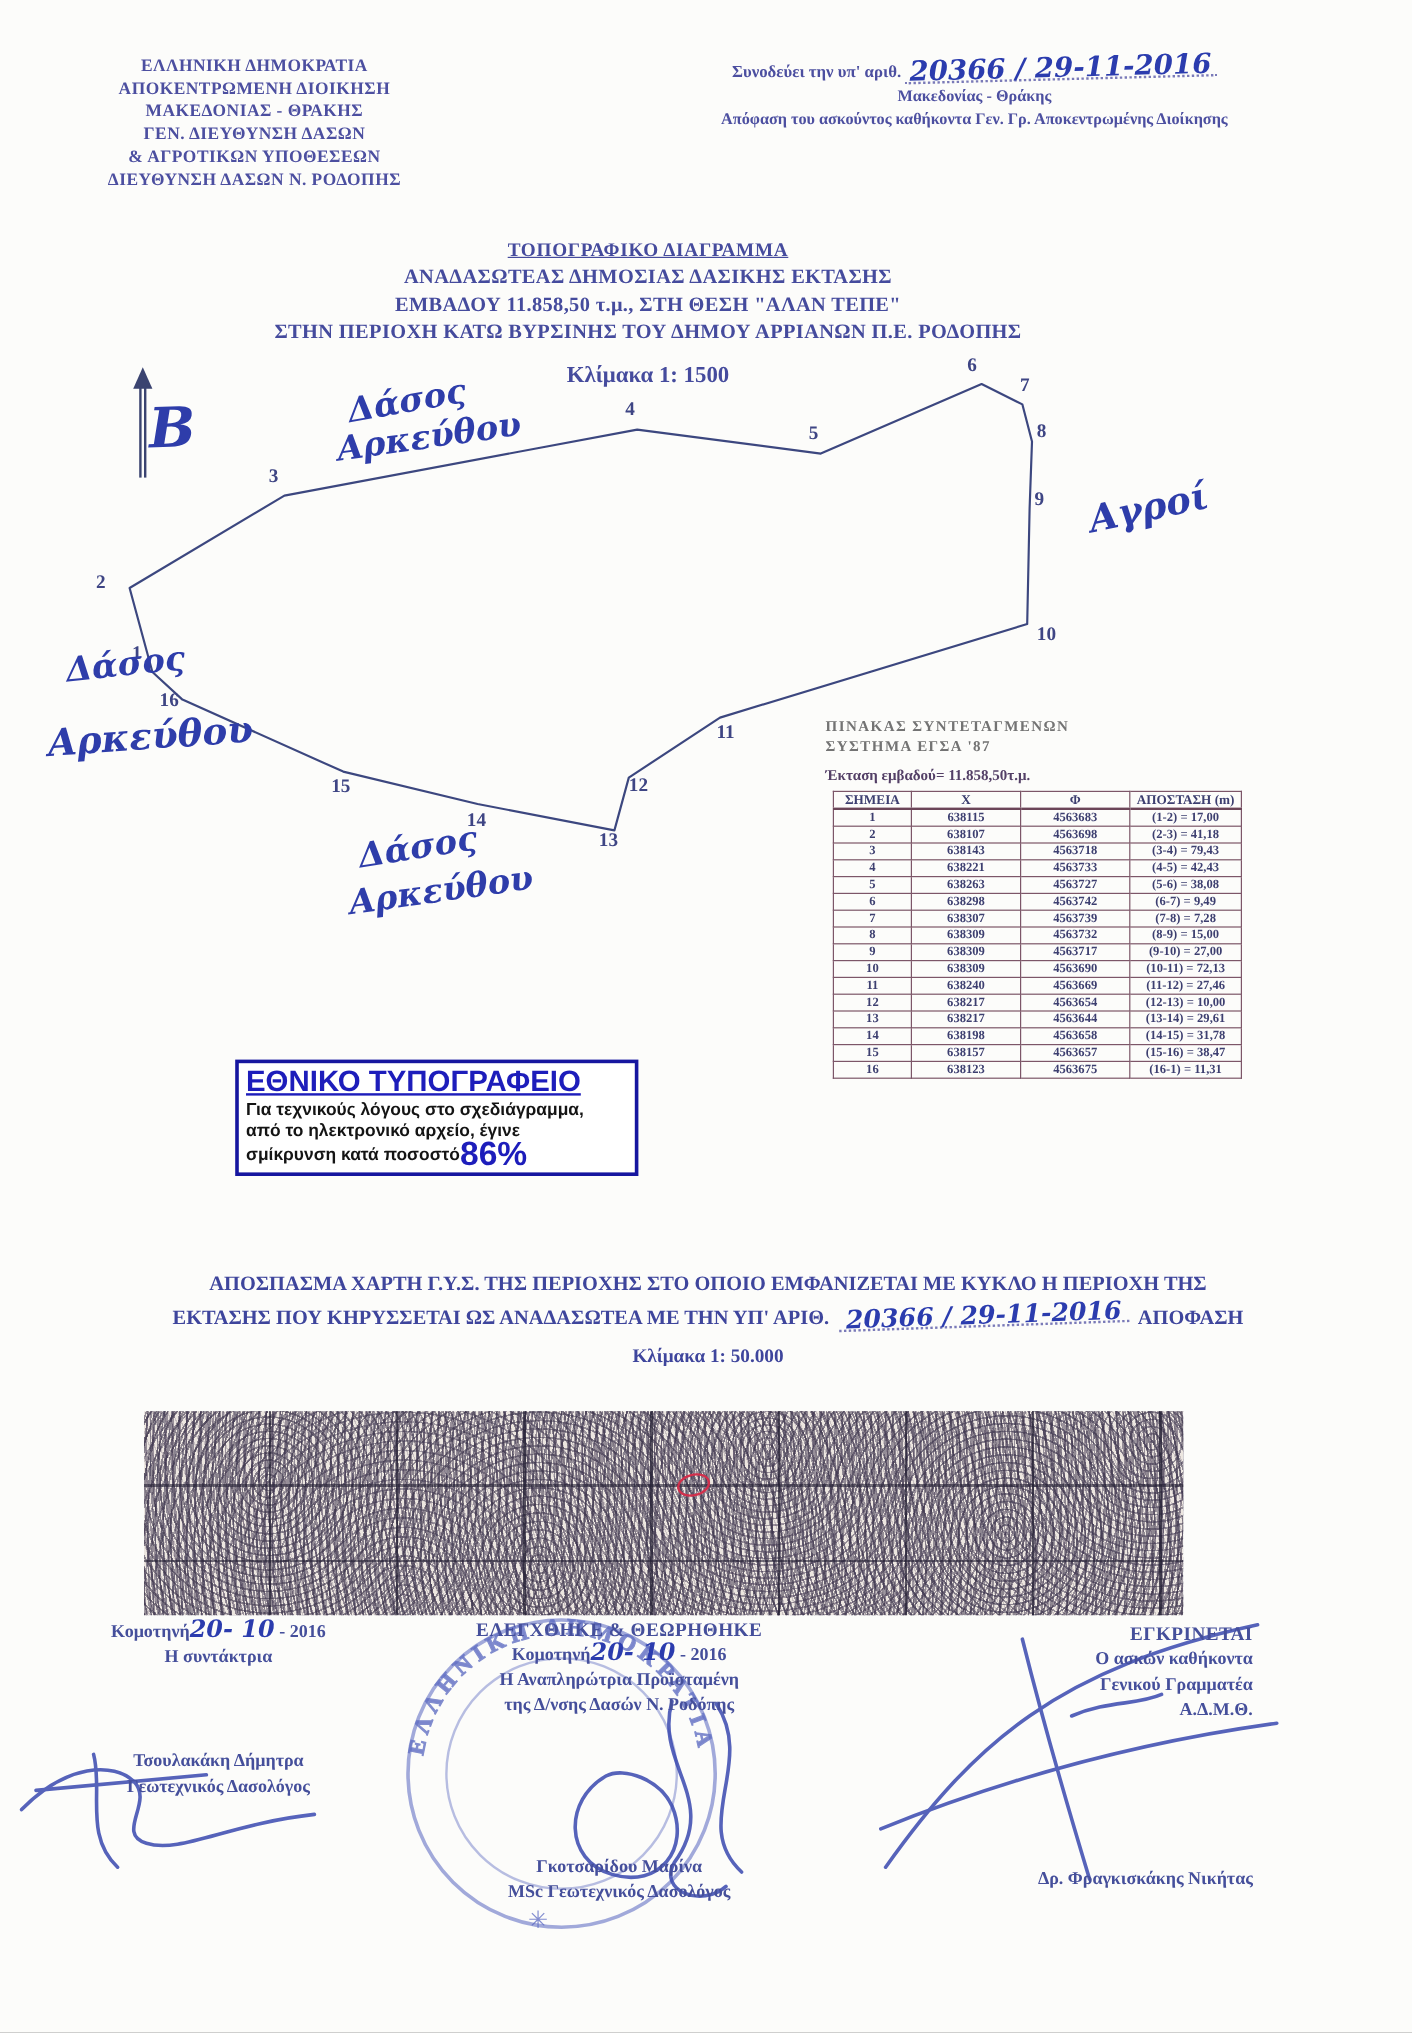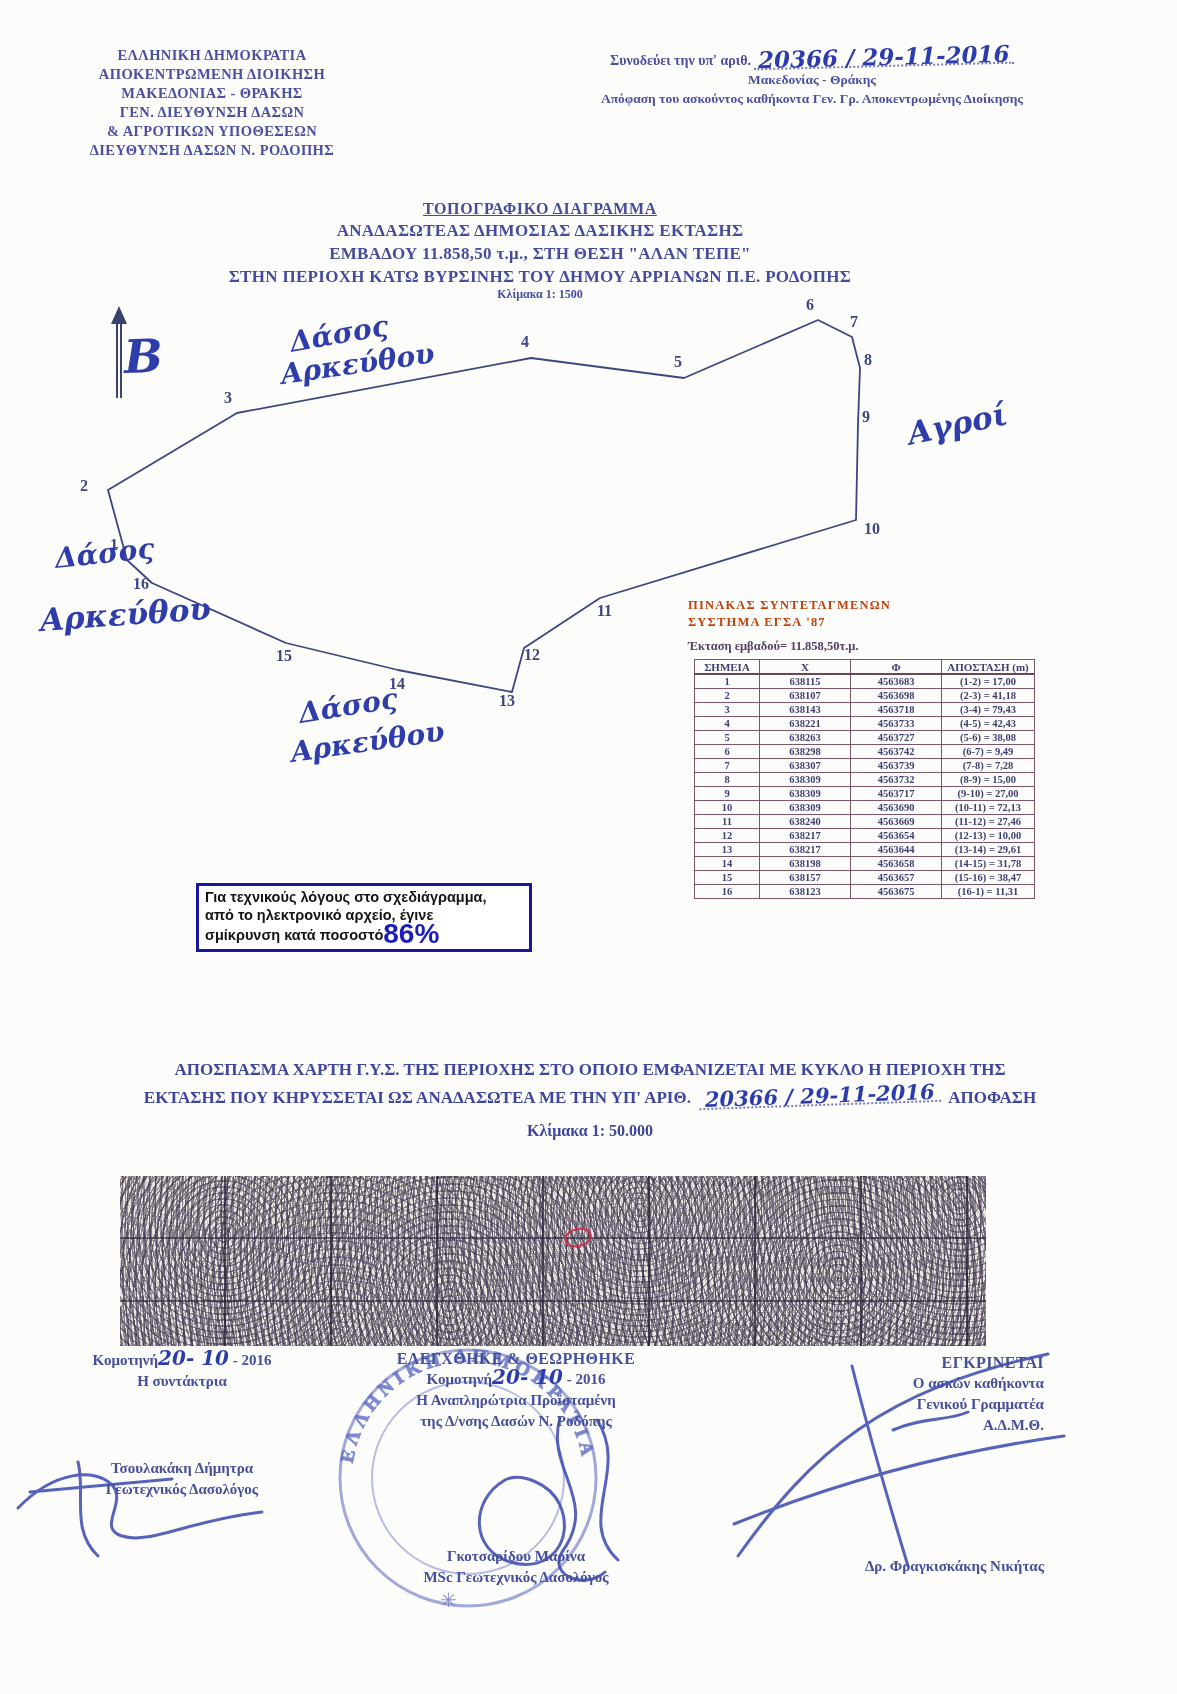--- a/index.html
+++ b/index.html
@@ -12,30 +12,30 @@
     font-weight:bold;font-size:13.5px;line-height:19px;color:#4c4fa0;}
   .ref-line1{font-size:14px;}
   .hand{font-style:italic;color:#2b3cae;font-family:"DejaVu Serif",serif;}
   .ref-number{display:inline-block;font-size:23px;line-height:14px;font-weight:bold;
     border-bottom:2px dotted #7a7ab8;transform:rotate(-1.5deg);padding:0 4px 1px;}
   
   .title-block{position:absolute;left:100px;top:200px;width:880px;text-align:center;
     color:#454b9d;font-weight:bold;}
   .t-main{font-size:16px;text-decoration:underline;letter-spacing:.6px;}
   .t-line{font-size:17px;margin-top:3px;letter-spacing:.3px;}
-  .t-scale{font-size:12px;margin-top:0;}
+  .t-scale{font-size:19px;margin-top:15px;}
   
   #overlay-svg{position:absolute;left:0;top:0;z-index:2;pointer-events:none;}
   #diagram-layer{position:absolute;left:0;top:0;width:1177px;height:1694px;z-index:4;pointer-events:none;}
   .vnum{position:absolute;font-size:16px;font-weight:bold;color:#3e4584;}
   .hand-label{position:absolute;font-style:italic;font-weight:bold;color:#2e3daa;
     font-family:"DejaVu Serif",serif;white-space:nowrap;transform-origin:left center;}
   
   .tbl-cap{position:absolute;left:688px;top:597px;font-size:12.5px;font-weight:bold;
-    letter-spacing:1.2px;color:#c2410c;line-height:17px;}
+    letter-spacing:1.2px;color:#737373;line-height:17px;}
   .area-note{position:absolute;left:688px;top:639px;font-size:12.5px;font-weight:bold;color:#533f66;}
   #coords-table{position:absolute;left:694px;top:659px;border-collapse:collapse;
     font-size:10.5px;font-weight:bold;color:#3d3f70;z-index:3;}
   #coords-table th,#coords-table td{border:1px solid #7c5668;padding:0 3px;height:13px;
     text-align:center;white-space:nowrap;}
   #coords-table th{font-size:11px;border-bottom:2px solid #6b4558;}
   
   .press-box{position:absolute;left:196px;top:883px;width:318px;border:3px solid #16169f;
     background:#fff;padding:2px 6px 5px;font-family:"Liberation Sans",sans-serif;z-index:3;}
   .press-title{font-size:24.5px;font-weight:bold;color:#1d1dbb;text-decoration:underline;white-space:nowrap;}
@@ -220,20 +220,21 @@
         <tr>
           <td>16</td>
           <td>638123</td>
           <td>4563675</td>
           <td>(16-1) = 11,31</td>
         </tr>
       </tbody>
   </table>
 
   <div class="press-box">
+    <div class="press-title">ΕΘΝΙΚΟ ΤΥΠΟΓΡΑΦΕΙΟ</div>
     <div class="press-line">Για τεχνικούς λόγους στο σχεδιάγραμμα,</div>
     <div class="press-line">από το ηλεκτρονικό αρχείο, έγινε</div>
     <div class="press-line press-last">
       <span>σμίκρυνση κατά ποσοστό</span>
       <span class="press-pct">86%</span>
     </div>
   </div>
 
   <div class="map-par">
     <div>ΑΠΟΣΠΑΣΜΑ ΧΑΡΤΗ Γ.Υ.Σ. ΤΗΣ ΠΕΡΙΟΧΗΣ ΣΤΟ ΟΠΟΙΟ ΕΜΦΑΝΙΖΕΤΑΙ ΜΕ ΚΥΚΛΟ Η ΠΕΡΙΟΧΗ ΤΗΣ</div>

